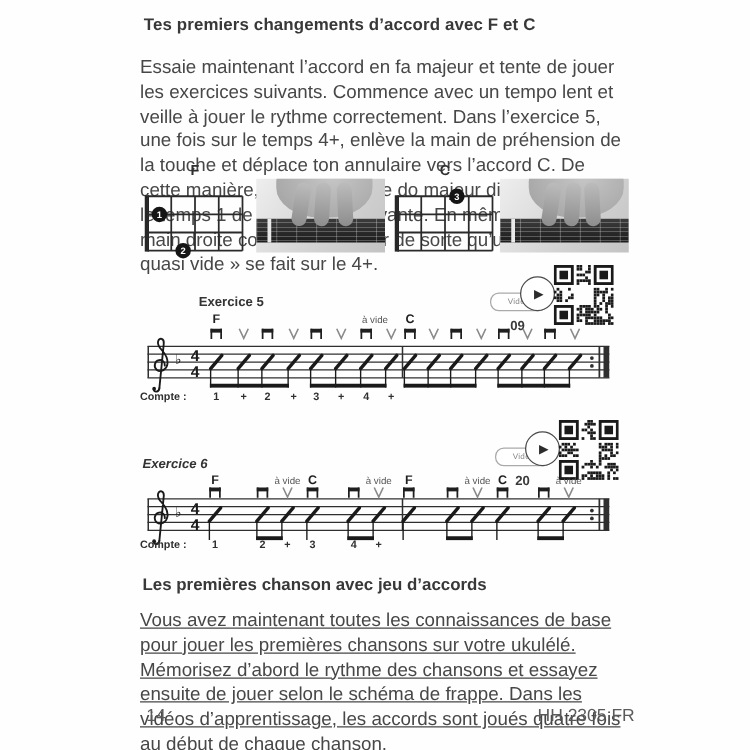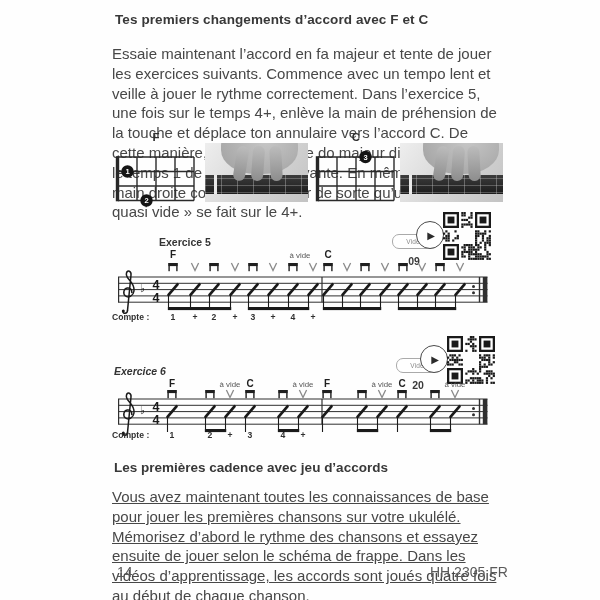--- a/index.html
+++ b/index.html
@@ -636,18 +636,18 @@
         <text x="2" y="62" font-size="8.6" font-weight="bold" fill="#2f2f2f">Compte :</text>
         <text x="62" y="62" text-anchor="middle" font-size="8.6" font-weight="bold" fill="#2f2f2f">1</text>
         <text x="100" y="62" text-anchor="middle" font-size="8.6" font-weight="bold" fill="#2f2f2f">2</text>
         <text x="120" y="62" text-anchor="middle" font-size="8.6" font-weight="bold" fill="#2f2f2f">+</text>
         <text x="140" y="62" text-anchor="middle" font-size="8.6" font-weight="bold" fill="#2f2f2f">3</text>
         <text x="173" y="62" text-anchor="middle" font-size="8.6" font-weight="bold" fill="#2f2f2f">4</text>
         <text x="193" y="62" text-anchor="middle" font-size="8.6" font-weight="bold" fill="#2f2f2f">+</text>
       </g>
     </svg>
 
-  <div class="abs title2">Les premières cadence avec jeu d’accords</div>
+  <div class="abs title2">Les premières chanson avec jeu d’accords</div>
   <div class="abs para p2">Vous avez maintenant toutes les connaissances de base pour jouer les premières chansons sur votre ukulélé. Mémorisez d’abord le rythme des chansons et essayez ensuite de jouer selon le schéma de frappe. Dans les vidéos d’apprentissage, les accords sont joués quatre fois au début de chaque chanson.</div>
 
   <div class="abs footer" style="left:117px;">14</div>
   <div class="abs footer" style="left:430px;">HH 2305 FR</div>
 </div>
 
 </body></html>

